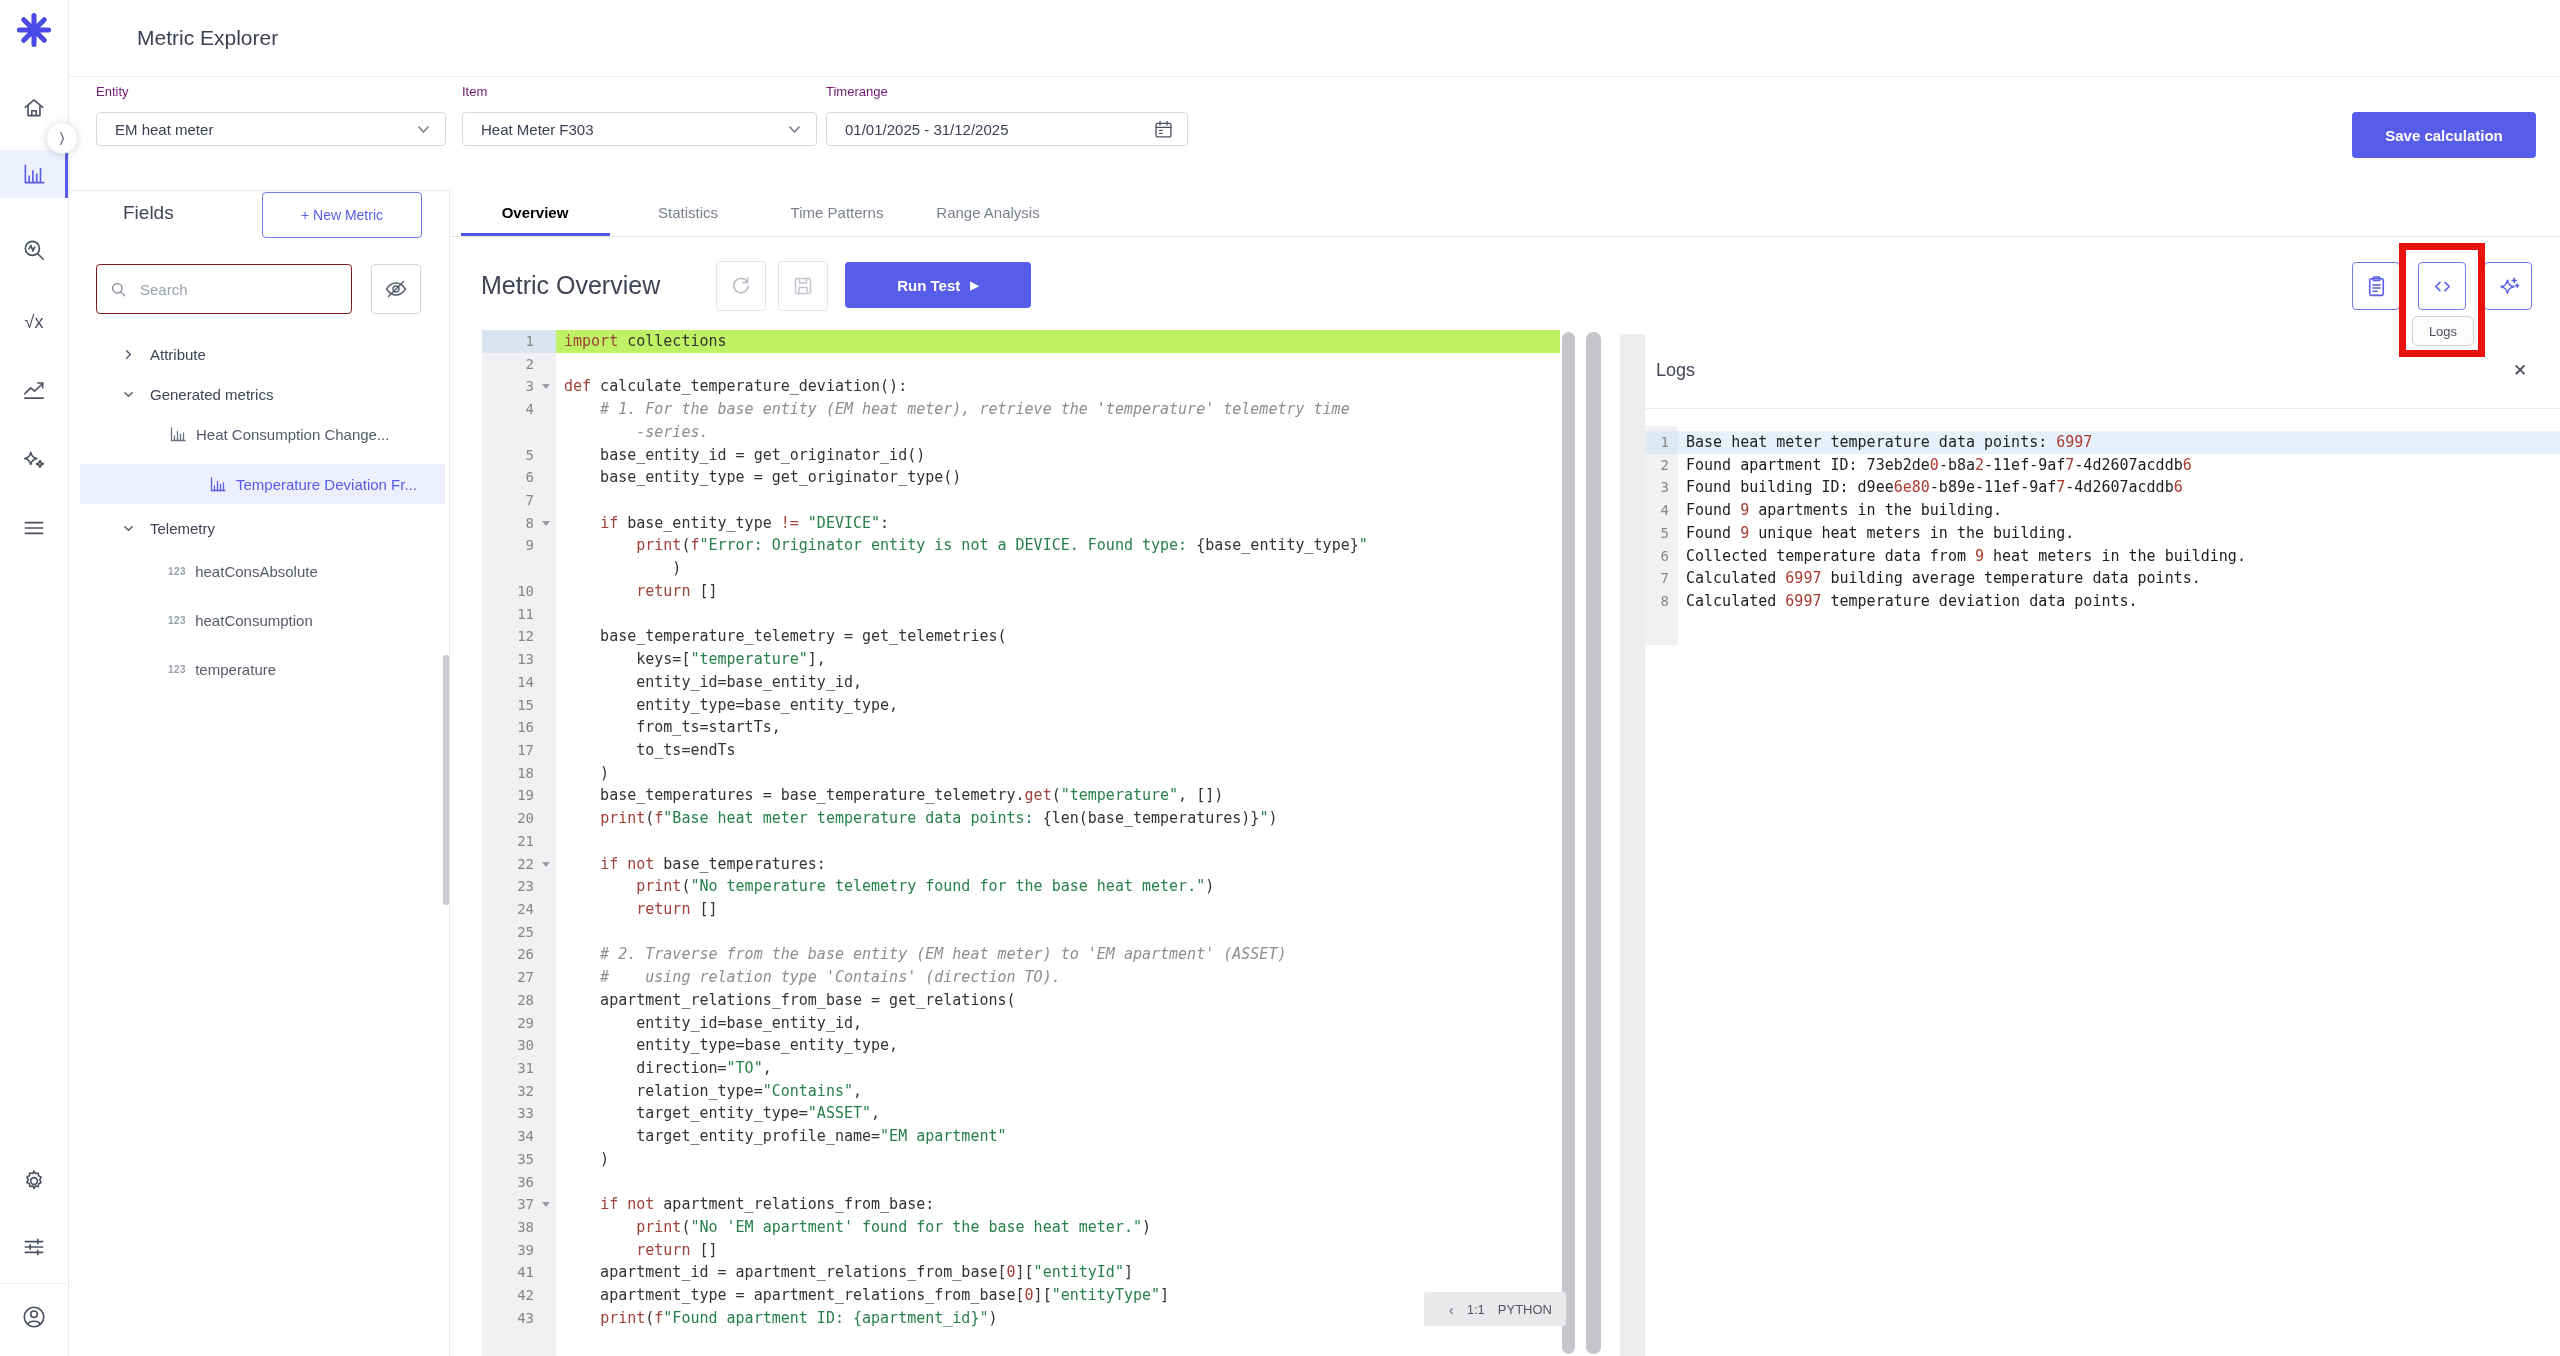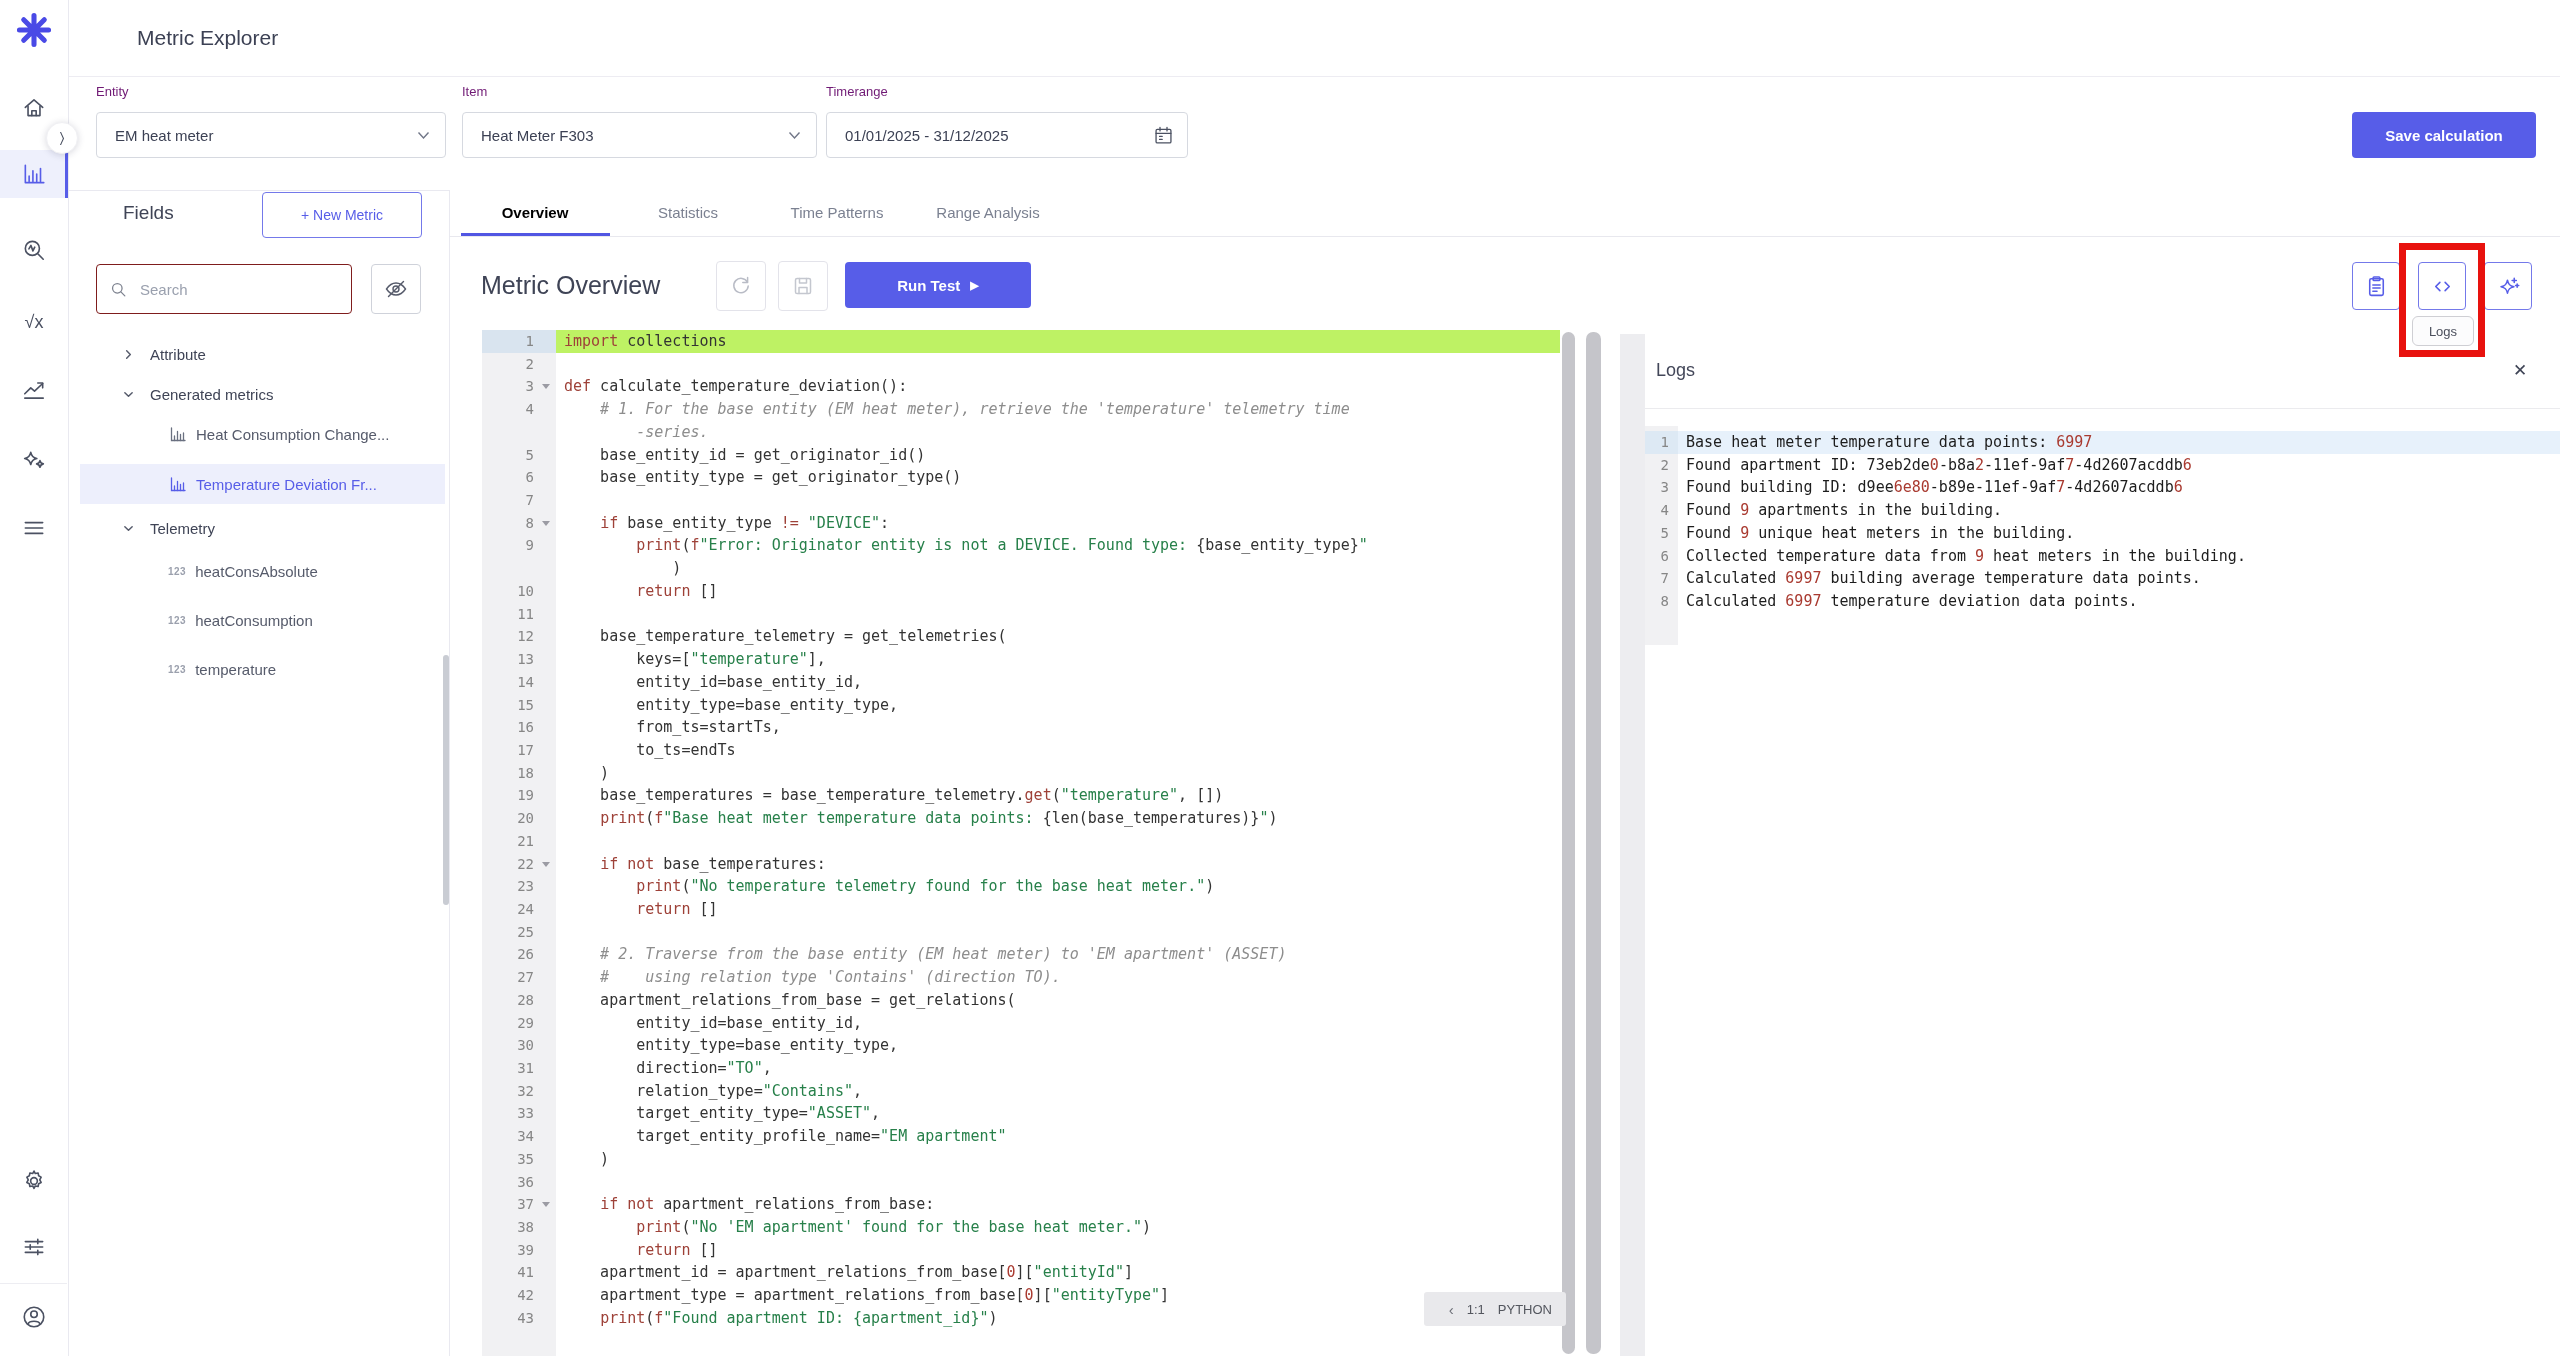--- a/index.html
+++ b/index.html
@@ -16,21 +16,21 @@
   .nv-ind{position:absolute;left:65px;top:150px;width:3px;height:48px;background:#575de8;}
   .sqrt{font-size:18px;color:#4b5162;}
   .rail-divider{position:absolute;left:0;top:1283px;width:67px;height:1px;background:#ededf2;}
   .rail-expand{position:absolute;left:46px;top:122px;width:30px;height:30px;border-radius:50%;background:#fff;border:1px solid #f0f0f3;
       box-shadow:0 1px 7px rgba(40,40,70,.18);color:#4b5162;font-size:15px;display:flex;align-items:center;justify-content:center;z-index:9;cursor:pointer;}
   
   .header{position:absolute;left:68px;top:0;width:2492px;height:76px;border-bottom:1px solid #edecf2;}
   .page-title{position:absolute;left:69px;top:0;height:76px;line-height:76px;font-size:21px;color:#3c4154;}
   
   .flabel{position:absolute;top:84px;height:16px;line-height:16px;font-size:13px;color:#701a75;}
-  .selbox{position:absolute;top:112px;height:46px;border:1px solid #d6d9e0;border-radius:4px;background:#fff;
+  .selbox{position:absolute;top:112px;height:34px;border:1px solid #d6d9e0;border-radius:4px;background:#fff;
       display:flex;align-items:center;padding:0 18px;box-sizing:border-box;font-size:15px;color:#3c4154;cursor:pointer;}
   .selbox svg.chev{position:absolute;right:15px;width:13px;height:9px;fill:none;stroke:#707687;stroke-width:1.4;}
   .selbox svg.cal{position:absolute;right:13px;width:21px;height:21px;fill:none;stroke:#4b5162;stroke-width:1.5;stroke-linecap:round;}
   .btn-primary{position:absolute;background:#575de8;border:none;border-radius:4px;color:#fff;font-weight:700;font-size:15px;
       font-family:"Liberation Sans",sans-serif;display:flex;align-items:center;justify-content:center;cursor:pointer;}
   
   .fields-top-border{position:absolute;left:68px;top:190px;width:381px;height:1px;background:#e9e9f0;}
   .fields-vdiv{position:absolute;left:449px;top:190px;width:1px;height:1166px;background:#e9e9f0;}
   .fields-title{position:absolute;left:123px;top:202px;font-size:19px;color:#3f4456;}
   .btn-outline{position:absolute;background:#fff;border:1px solid #7479ea;border-radius:4px;color:#575de8;font-size:14px;
@@ -254,21 +254,21 @@
         </div>
         <div class="tree-row child" style="top: 414px;">
           <span class="m-ic">
             <svg viewBox="0 0 16 15">
               <path d="M1.5 1v12.5H15"></path>
               <path d="M4.5 13.5V9M7.5 13.5V4.5M10.5 13.5V7.5M13.5 13.5V6"></path>
             </svg>
           </span>
           <span>Heat Consumption Change...</span>
         </div>
-        <div class="tree-row child sel" style="top: 464px;">
+        <div class="tree-row child sel" style="top: 464px; padding-left: 40px;">
           <span class="m-ic">
             <svg viewBox="0 0 16 15">
               <path d="M1.5 1v12.5H15"></path>
               <path d="M4.5 13.5V9M7.5 13.5V4.5M10.5 13.5V7.5M13.5 13.5V6"></path>
             </svg>
           </span>
           <span>Temperature Deviation Fr...</span>
         </div>
         <div class="tree-row" style="top: 508px;">
           <span class="chev-t">

